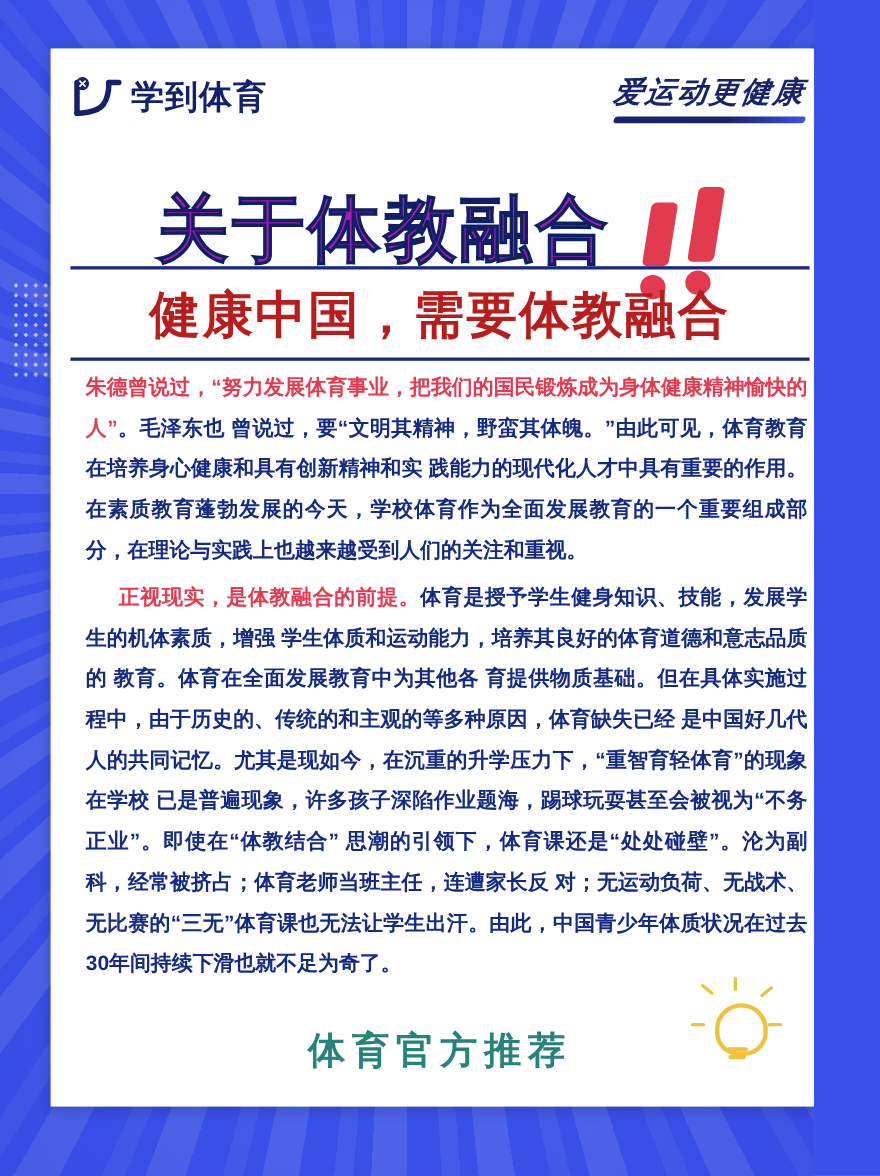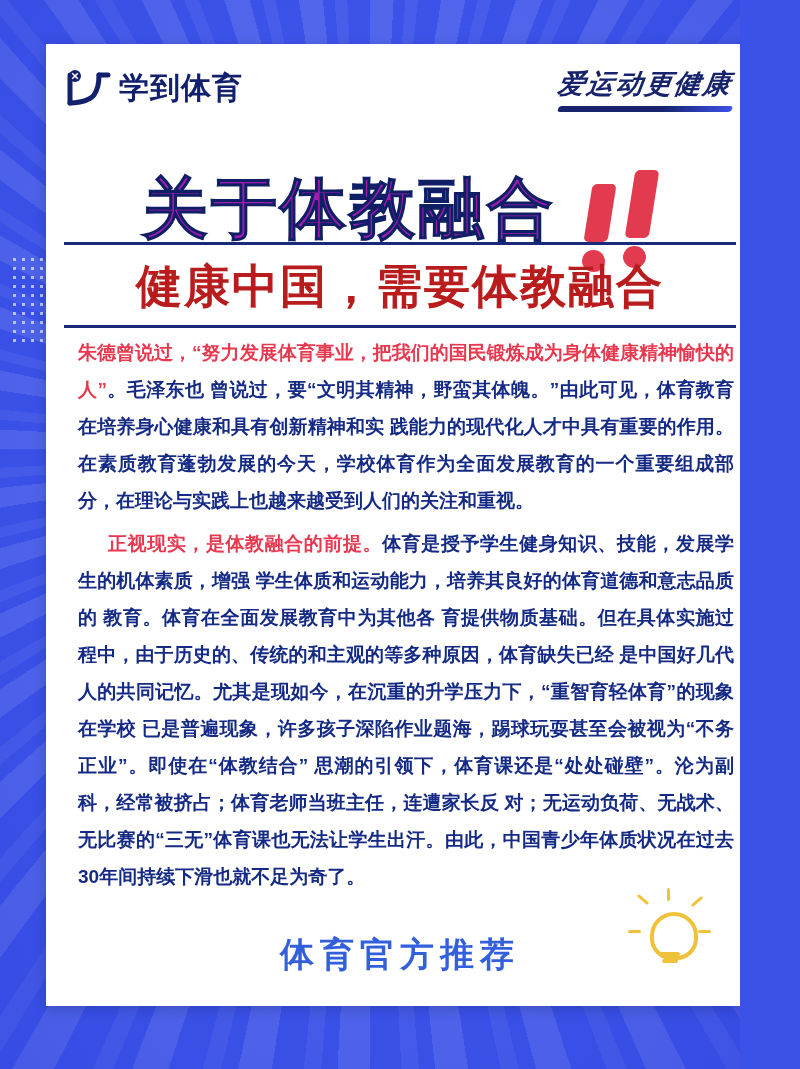--- a/index.html
+++ b/index.html
@@ -203,21 +203,21 @@
     color: #e8384f;
   }
   
   .watermark {
     position: absolute;
     left: 0;
     bottom: 28px;
     width: 100%;
     text-align: center;
     font-size: 34px;
-    color: #1d4ed8;
+    color: #0f766e;
     letter-spacing: 6px;
     font-weight: 700;
     opacity: .9;
   }
   
   .bulb {
     position: absolute;
     right: 38px;
     bottom: 24px;
     width: 96px;

